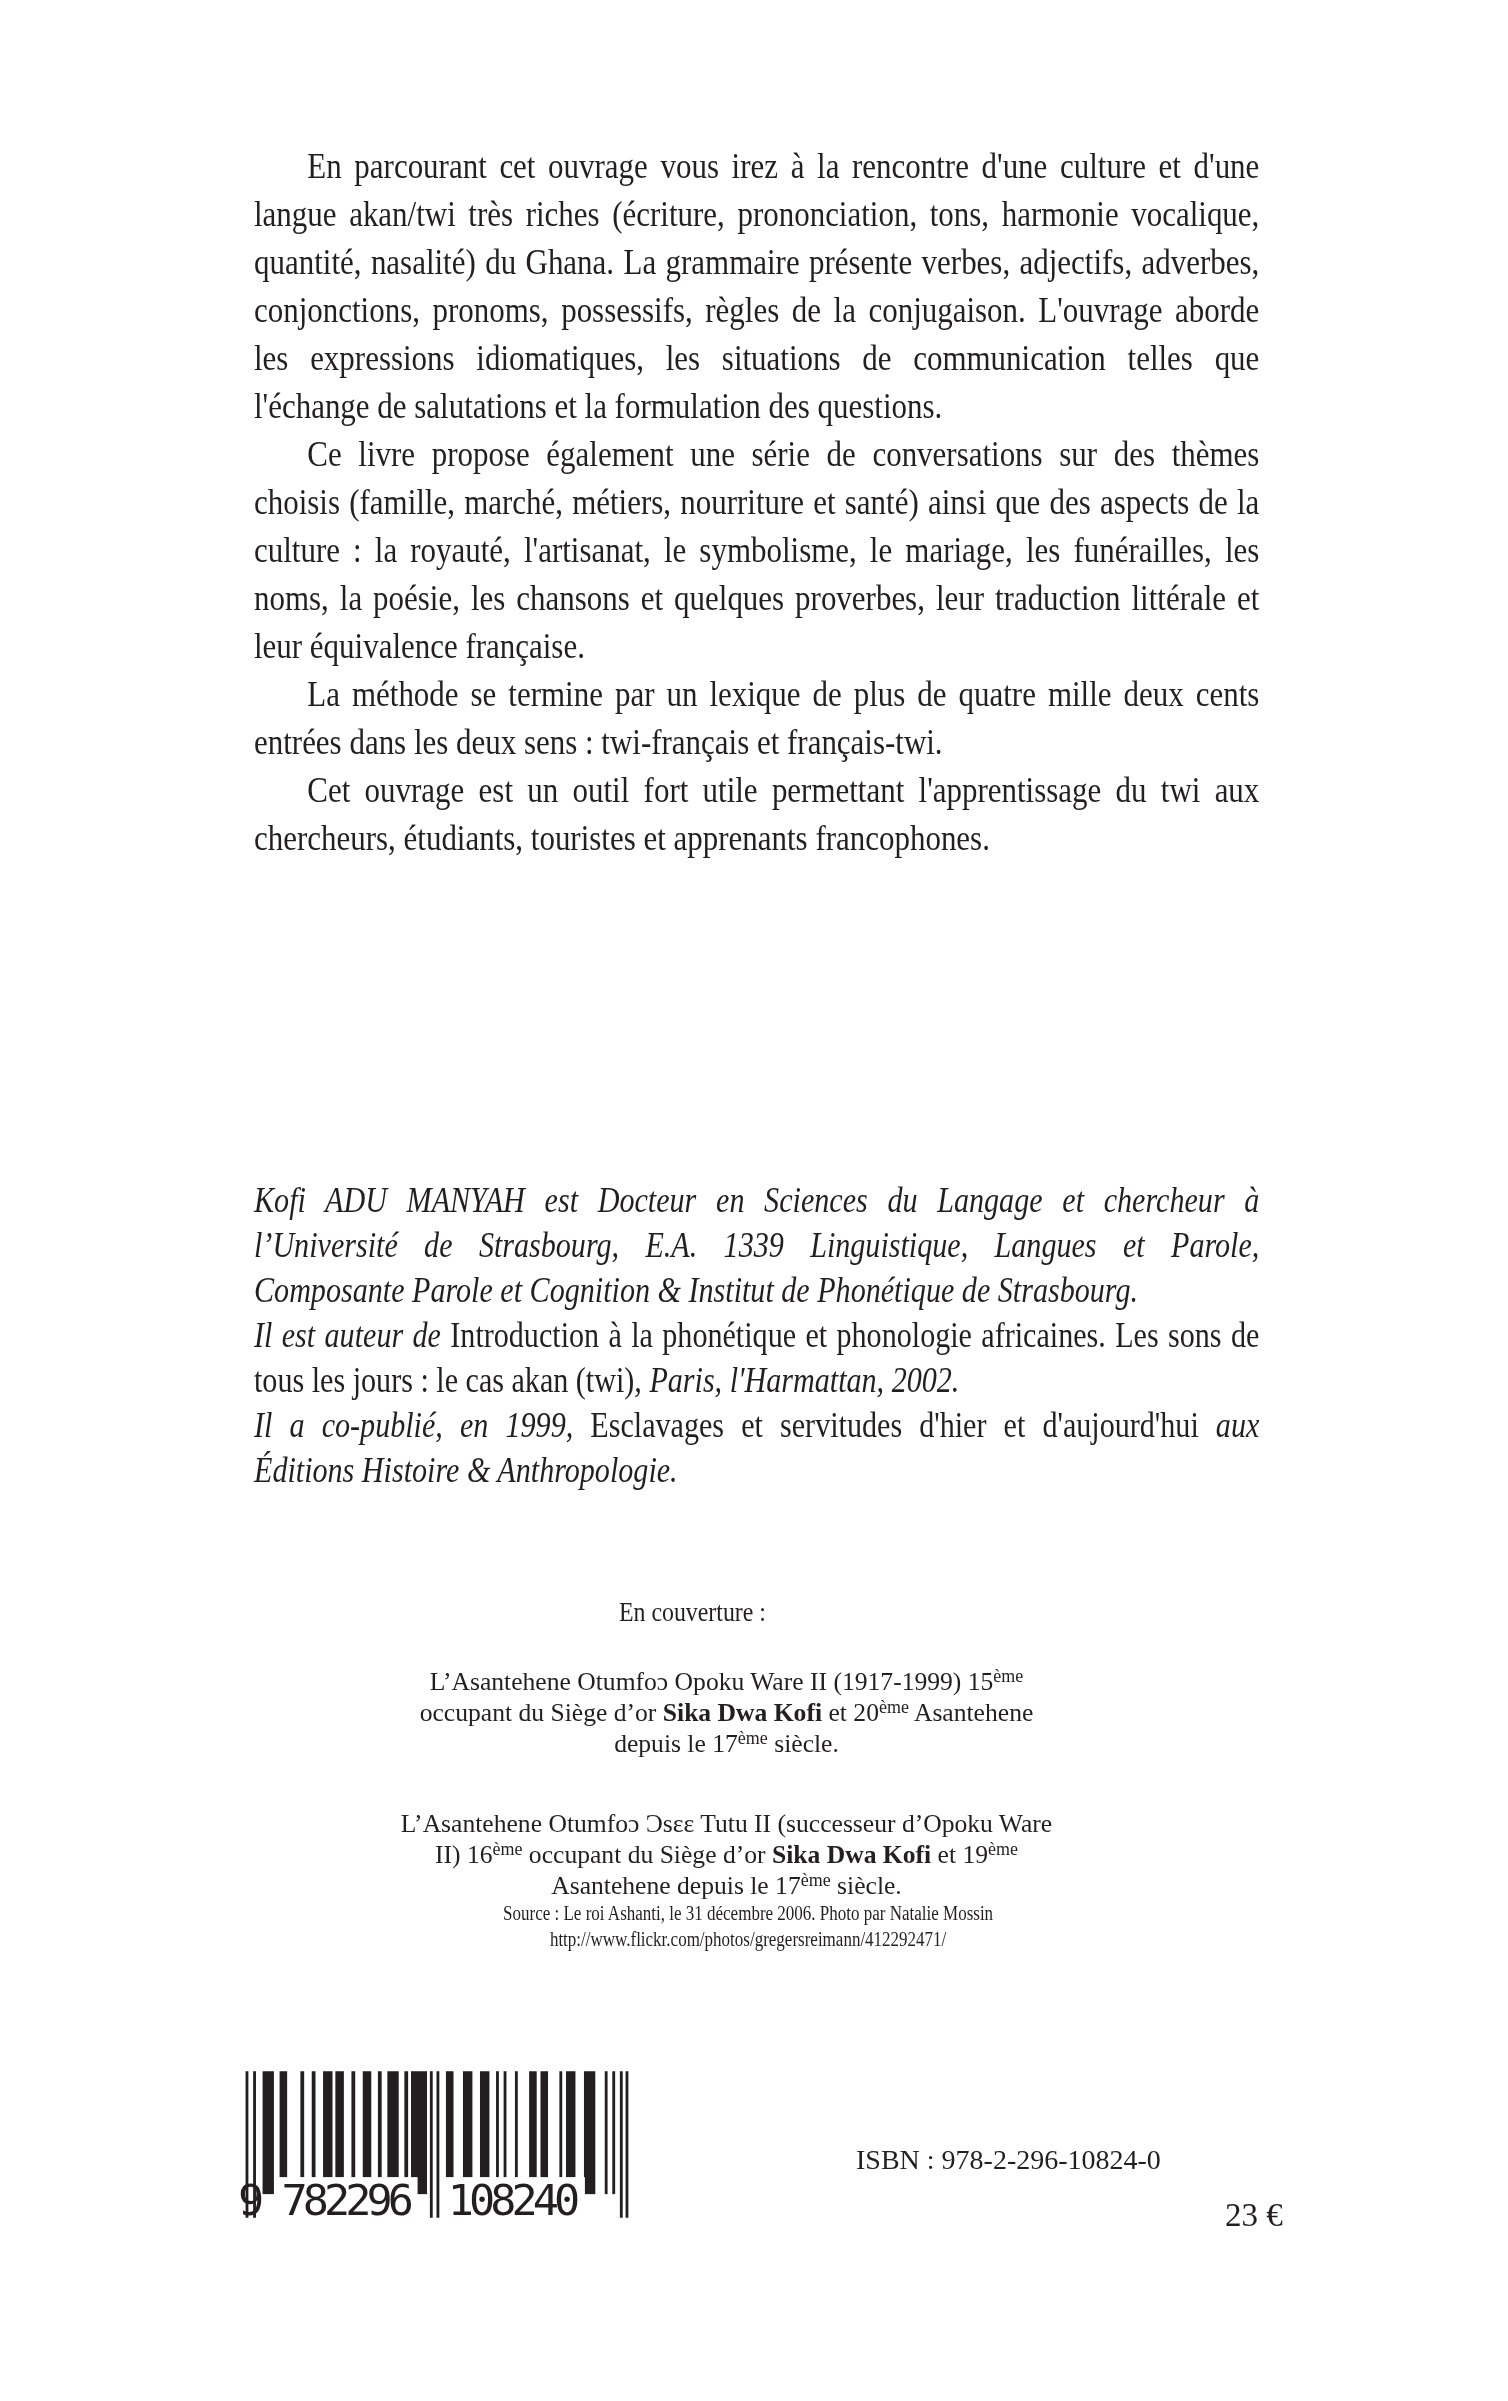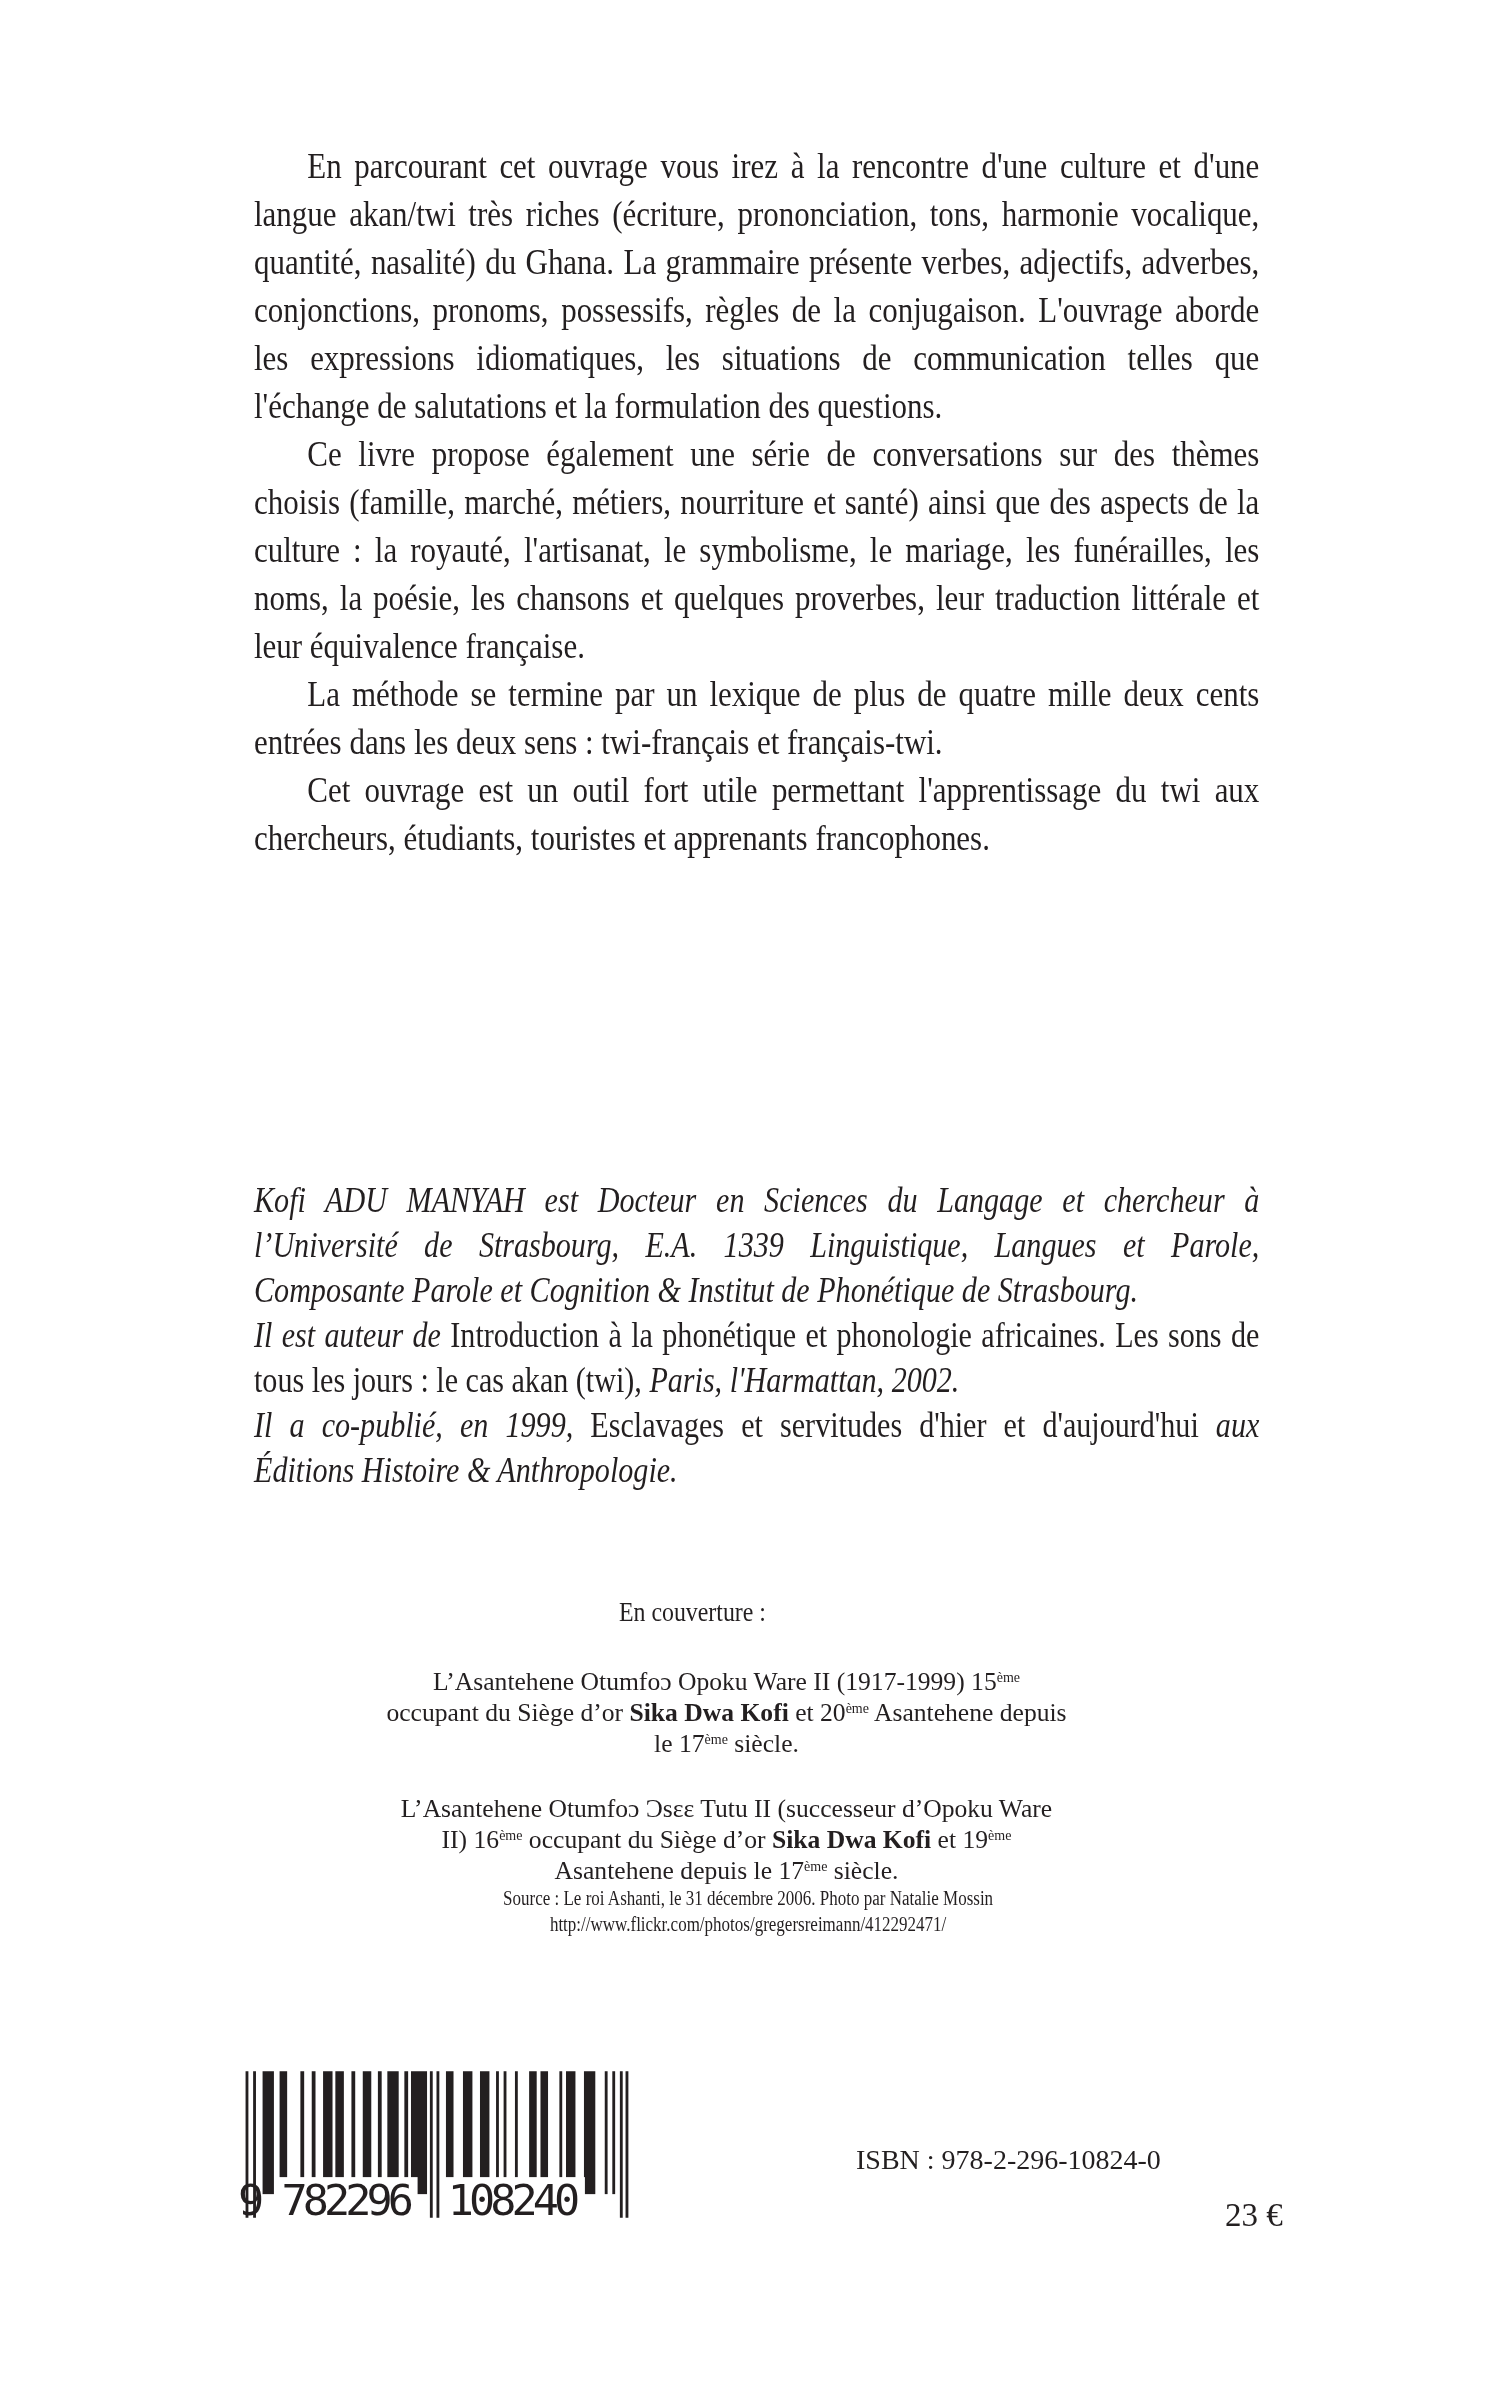--- a/index.html
+++ b/index.html
@@ -7,21 +7,21 @@
   .serif { font-family: "Liberation Serif", "DejaVu Serif", serif; }
   .main { position: absolute; left: 254px; top: 142px; width: 1005px; font-size: 36px; line-height: 48px; text-align: justify; transform: scaleX(0.86); transform-origin: left top; width: 1169px; }
   .main p { margin: 0; text-indent: 62px; }
   .bio { position: absolute; left: 254px; top: 1178px; width: 1169px; font-size: 35px; line-height: 45px; text-align: justify; transform: scaleX(0.86); transform-origin: left top; }
   .bio p { margin: 0; }
   .it { font-style: italic; }
   .cover { position: absolute; left: 386px; top: 1596px; width: 681px; text-align: center; }
   .cover-head { font-size: 26.5px; line-height: 32px; transform: scaleX(0.9); transform-origin: left top; }
   .cover-p { font-size: 25.6px; line-height: 31px; margin-top: 38px; }
   .cover-p b { font-weight: bold; }
-  .cover-p sup { font-size: 14px; vertical-align: 8.5px; line-height: 0; }
+  .cover-p sup { font-size: 18px; vertical-align: 8.5px; line-height: 0; }
   .src { font-size: 20px; line-height: 25.6px; transform: scaleX(0.85); transform-origin: left top; width: 852px; }
   .barcode { position: absolute; left: 238px; top: 2071px; width: 397px; height: 147px; }
   .isbn { position: absolute; left: 856px; top: 2141px; font-size: 28px; line-height: 38px; }
   .price { position: absolute; left: 1225px; top: 2196px; font-size: 33px; line-height: 38px; }
   .bc-digits { font-family: "DejaVu Sans Mono", monospace; font-size: 46px; fill: #231f20; }
 </style>
 </head>
 <body>
 
 <div class="main serif">
@@ -33,21 +33,21 @@
 
 <div class="bio serif">
   <p class="it">Kofi ADU MANYAH est Docteur en Sciences du Langage et chercheur à l’Université de Strasbourg, E.A. 1339 Linguistique, Langues et Parole, Composante Parole et Cognition &amp; Institut de Phonétique de Strasbourg.</p>
   <p><span class="it">Il est auteur de</span><span> Introduction à la phonétique et phonologie africaines. Les sons de tous les jours : le cas akan (twi)</span><span class="it">, Paris, l'Harmattan, 2002.</span></p>
   <p><span class="it">Il a co-publié, en 1999,</span><span> Esclavages et servitudes d'hier et d'aujourd'hui </span><span class="it">aux Éditions Histoire &amp; Anthropologie.</span></p>
 </div>
 
 <div class="cover serif">
   <div class="cover-head">En couverture :</div>
   <div class="cover-p"><span>L’Asantehene Otumfoɔ Opoku Ware II (1917-1999) 15</span><sup>ème</sup><span> occupant du Siège d’or </span><b>Sika Dwa Kofi</b><span> et 20</span><sup>ème</sup><span> Asantehene depuis le 17</span><sup>ème</sup><span> siècle.</span></div>
-  <div class="cover-p" style="margin-top:34px"><span>L’Asantehene Otumfoɔ Ɔsɛɛ Tutu II (successeur d’Opoku Ware II) 16</span><sup>ème</sup><span> occupant du Siège d’or </span><b>Sika Dwa Kofi</b><span> et 19</span><sup>ème</sup><span> Asantehene depuis le 17</span><sup>ème</sup><span> siècle.</span></div>
+  <div class="cover-p" style="margin-top:49px"><span>L’Asantehene Otumfoɔ Ɔsɛɛ Tutu II (successeur d’Opoku Ware II) 16</span><sup>ème</sup><span> occupant du Siège d’or </span><b>Sika Dwa Kofi</b><span> et 19</span><sup>ème</sup><span> Asantehene depuis le 17</span><sup>ème</sup><span> siècle.</span></div>
   <div class="src">Source : Le roi Ashanti, le 31 décembre 2006. Photo par Natalie Mossin</div>
   <div class="src">http://www.flickr.com/photos/gregersreimann/412292471/</div>
 </div>
 
 <svg class="barcode" viewBox="0 0 420 155" xmlns="http://www.w3.org/2000/svg">
   <g id="bars">
       <rect x="8" y="0" width="3" height="155" fill="#231f20"></rect>
       <rect x="16" y="0" width="3" height="155" fill="#231f20"></rect>
       <rect x="26" y="0" width="12" height="130" fill="#231f20"></rect>
       <rect x="44" y="0" width="8" height="130" fill="#231f20"></rect>

